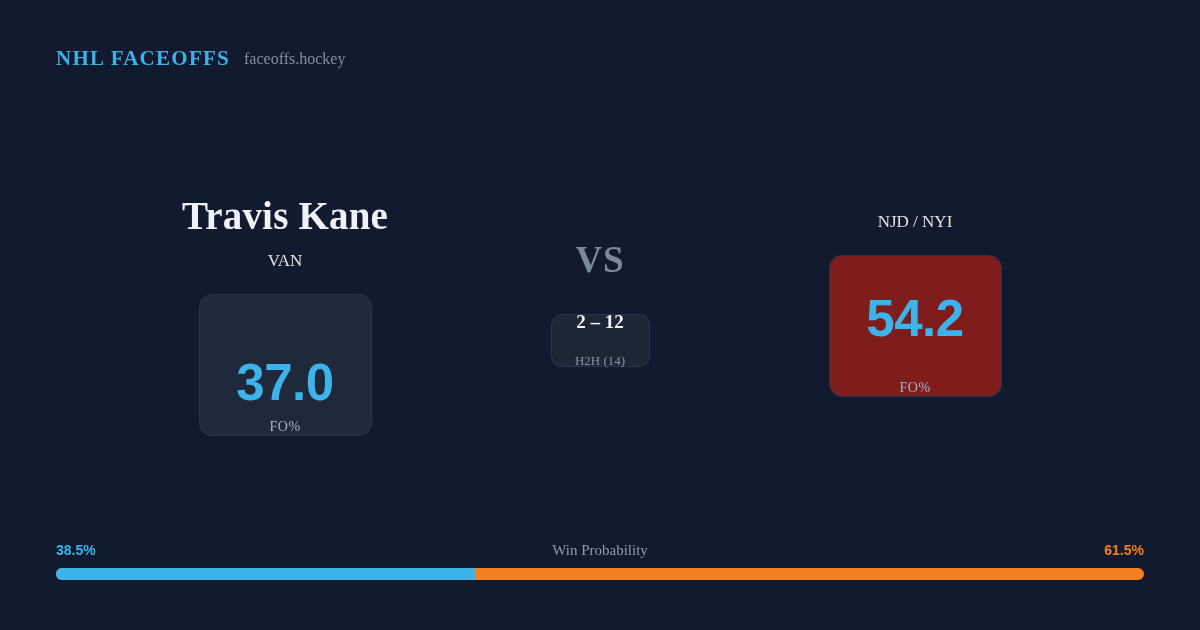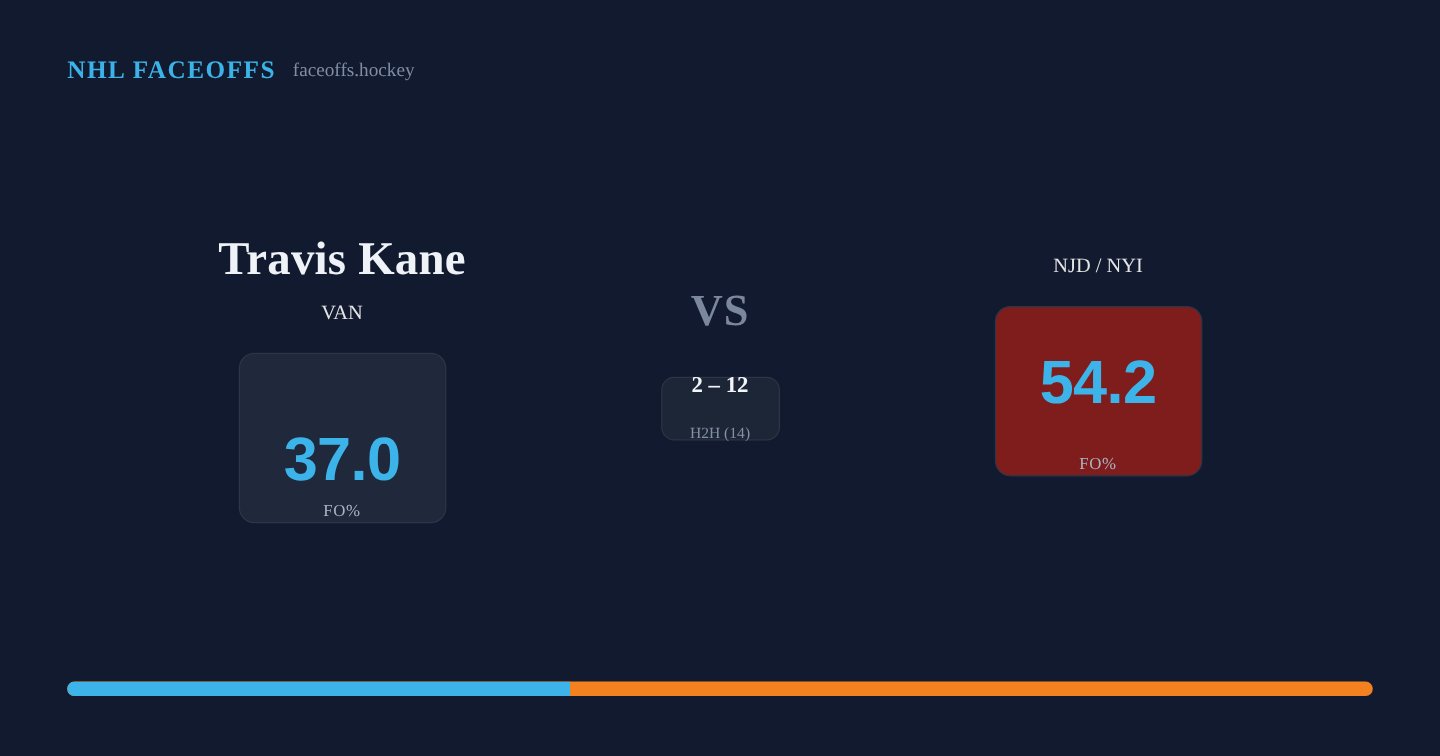--- a/index.html
+++ b/index.html
@@ -222,16 +222,21 @@
     <div class="player-team">NJD / NYI</div>
     <div class="stat-card" style="background: #7f1d1d; border-color: rgb(43, 54, 73); gap: 25px;">
       <div class="stat-value" style="color: rgb(60, 180, 234);">54.2</div>
       <div class="stat-label">FO%</div>
     </div>
   </div>
 
 </div>
 
 <div class="winprob">
+  <div class="wp-labels">
+    <span class="wp-left" style="color: rgb(60, 180, 234);">38.5%</span>
+    <span class="wp-title">Win Probability</span>
+    <span class="wp-right" style="color: rgb(244, 129, 31);">61.5%</span>
+  </div>
   <div class="wp-track" style="background: rgb(244, 129, 31);">
     <div class="wp-fill-left" style="width: 38.5%; background: rgb(60, 180, 234);"></div>
   </div>
 </div>
 
 </body></html>

